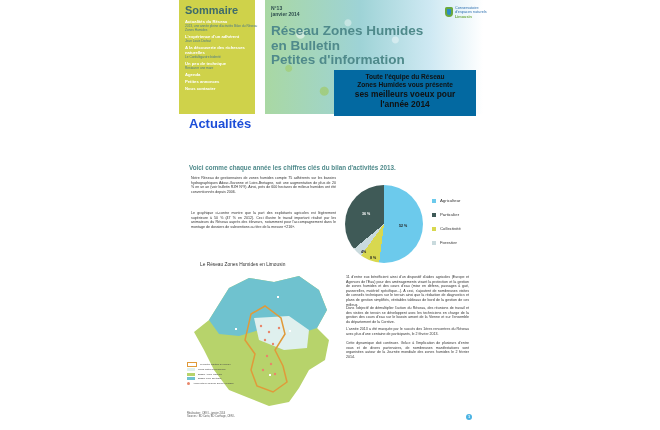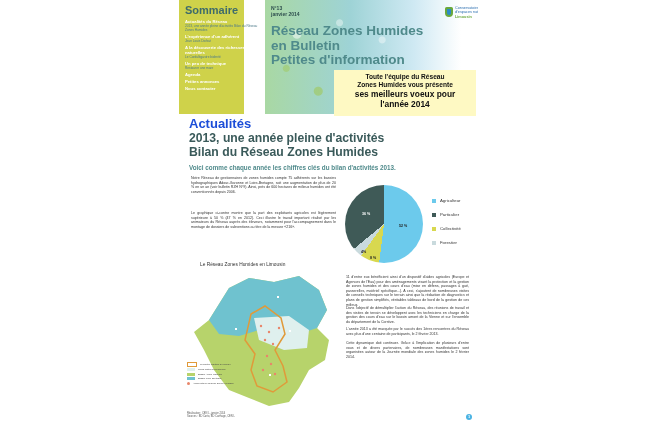--- a/index.html
+++ b/index.html
@@ -1,40 +1,40 @@
 <!DOCTYPE html>
 <html><head>
 <meta charset="utf-8">
 <style>
   html,body{margin:0;padding:0;background:#fff;}
   body{width:660px;height:430px;position:relative;overflow:hidden;font-family:"Liberation Sans",sans-serif;}
   .page{position:absolute;left:179px;top:0;width:299px;height:430px;background:#fff;}
-  .sommaire{position:absolute;left:0;top:0;width:65px;height:114px;background:#cfd24a;}
+  .sommaire{position:absolute;left:0;top:0;width:76px;height:114px;background:#cfd24a;}
   .sommaire h2{margin:0;position:absolute;left:6px;top:4px;font-size:11px;font-weight:bold;color:#3e6b6b;}
   .toc{position:absolute;left:6px;top:19px;width:78px;}
   .toc-item{position:relative;margin-bottom:2px;}
   .toc-label{display:block;font-size:4.2px;font-weight:bold;color:#fff;line-height:5px;width:66px;}
   .toc-sub{display:block;font-size:3.2px;color:#4d7a8a;line-height:4px;}
   .toc-page{position:absolute;right:0;top:0;font-size:4.2px;font-weight:bold;color:#fff;}
   .banner{position:absolute;left:86px;top:0;width:213px;height:114px;
-    background:linear-gradient(90deg,#a9d8a3 0%,#9ed3d6 40%,#cfe9f3 70%,#fff 92%);overflow:hidden;}
+    background:linear-gradient(90deg,#a9d8a3 0%,#9ed3d6 40%,#cfe9f3 70%,#fff 92%);overflow:hidden;padding-left:24px;}
   .banner .dots{position:absolute;inset:0;background:
     radial-gradient(circle at 15% 30%,rgba(255,255,255,.5) 0 4px,transparent 5px),
     radial-gradient(circle at 35% 20%,rgba(255,255,255,.4) 0 3px,transparent 4px),
     radial-gradient(circle at 55% 35%,rgba(255,255,255,.4) 0 3px,transparent 4px),
     radial-gradient(circle at 25% 80%,rgba(160,200,90,.6) 0 4px,transparent 5px),
     radial-gradient(circle at 10% 60%,rgba(160,200,90,.5) 0 3px,transparent 4px);}
   .issue{position:absolute;left:6px;top:5px;font-size:5px;font-weight:bold;color:#2f4f4f;line-height:6px;}
   .title{position:absolute;left:6px;top:24px;font-size:13.5px;font-weight:bold;color:#4f8a8b;line-height:14.5px;}
   .logo{position:absolute;left:180px;top:6px;width:52px;height:18px;}
   .logo-mark{position:absolute;left:0;top:1px;width:8px;height:10px;background:#6aa83c;border-radius:2px 2px 5px 5px;}
   .logo-mark:after{content:"";position:absolute;left:2px;top:2px;width:4px;height:6px;background:#2c8bc7;border-radius:0 0 3px 3px;}
   .logo-text{position:absolute;left:10px;top:0;font-size:3.8px;line-height:4.4px;color:#2c6fb0;}
   .logo-text .lim{color:#6aa83c;font-weight:bold;}
-  .voeux{position:absolute;left:155px;top:70px;width:142px;height:46px;background:#fef9c3;text-align:center;}
+  .voeux{position:absolute;left:155px;top:70px;width:142px;height:46px;background:#0369a1;text-align:center;}
   .voeux .l1{font-size:6.6px;font-weight:bold;color:#111;line-height:8px;margin-top:3px;}
   .voeux .l2{font-size:8.4px;font-weight:bold;color:#111;line-height:10px;}
   .section{position:absolute;left:10px;top:116px;font-size:13px;font-weight:bold;color:#1d4ed8;}
   .headline{position:absolute;left:10px;top:132px;font-size:12.2px;font-weight:bold;color:#3a5a5a;line-height:13.5px;}
   .lead{position:absolute;left:10px;top:164px;font-size:6.3px;font-weight:bold;color:#4f8a8b;}
   .para{position:absolute;font-size:3.6px;line-height:4.6px;color:#333;text-align:justify;}
   .p1{left:12px;top:176px;width:145px;}
   .p2{left:12px;top:211px;width:145px;}
   .p3{left:167px;top:275px;width:123px;}
   .p4{left:167px;top:306px;width:123px;}
@@ -121,24 +121,20 @@
   </div>
 
   <div class="voeux">
     <div class="l1">Toute l'équipe du Réseau</div>
     <div class="l1" style="margin-top:0">Zones Humides vous présente</div>
     <div class="l2">ses meilleurs voeux pour</div>
     <div class="l2">l'année 2014</div>
   </div>
 
   <div class="section">Actualités</div>
-  <div class="headline">
-    <div>2013, une année pleine d'activités</div>
-    <div>Bilan du Réseau Zones Humides</div>
-  </div>
   <div class="lead">Voici comme chaque année les chiffres clés du bilan d'activités 2013.</div>
 
   <div class="para p1">Notre Réseau de gestionnaires de zones humides compte 75 adhérents sur les bassins hydrographiques Adour-Garonne et Loire-Bretagne, soit une augmentation de plus de 20 % en un an (voir bulletin RZH N°9). Ainsi, près de 600 hectares de milieux humides ont été conventionnés depuis 2006.</div>
   <div class="para p2">Le graphique ci-contre montre que la part des exploitants agricoles est légèrement supérieure à 50 % (47 % en 2012). Ceci illustre le travail important réalisé par les animateurs du Réseau auprès des éleveurs, notamment pour l'accompagnement dans le montage de dossiers de subventions au titre de la mesure «216».</div>
 
   <div class="pie-wrap">
     <div class="pie"></div>
     <span class="pie-lbl" style="left:54px;top:44px">52 %</span>
     <span class="pie-lbl w" style="left:17px;top:32px">36 %</span>
     <span class="pie-lbl" style="left:25px;top:76px">8 %</span>

